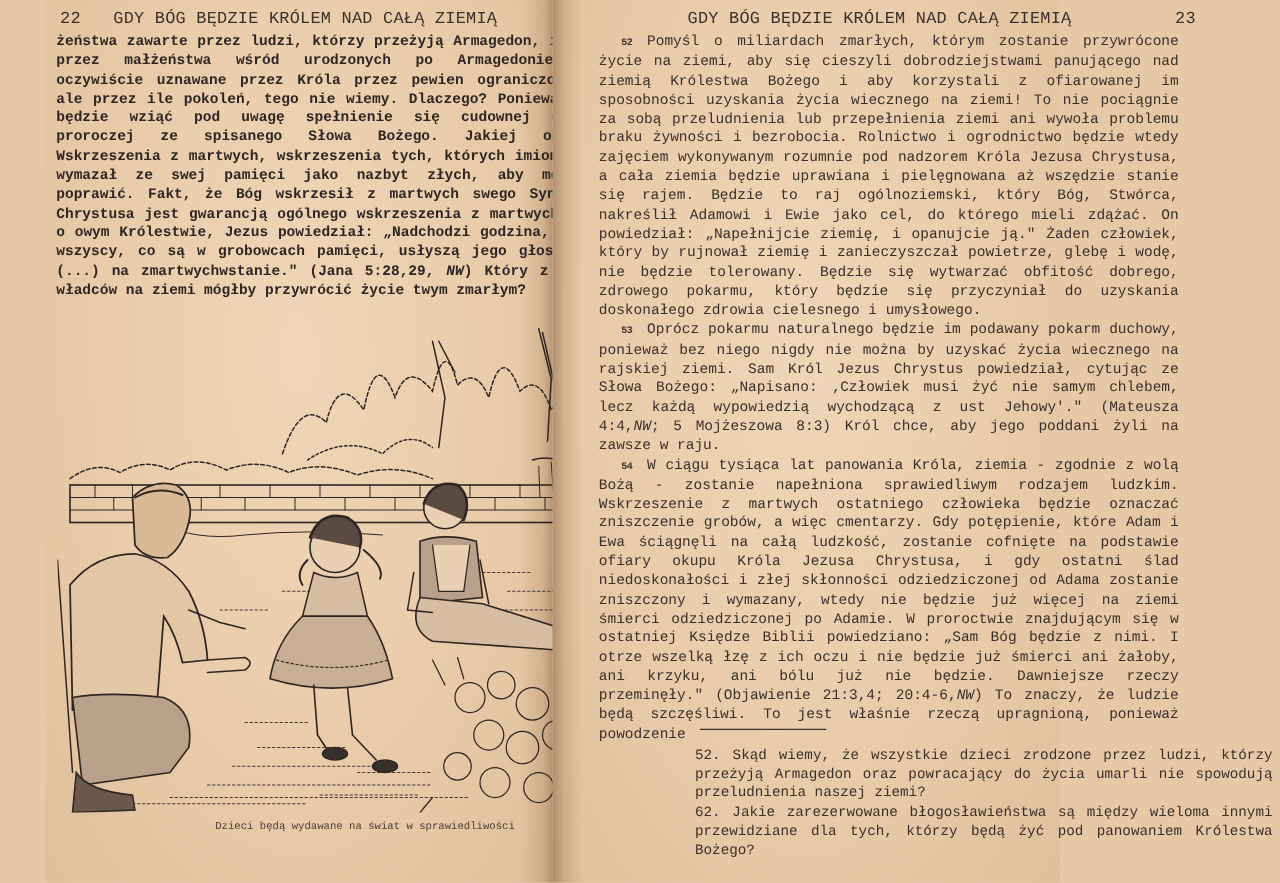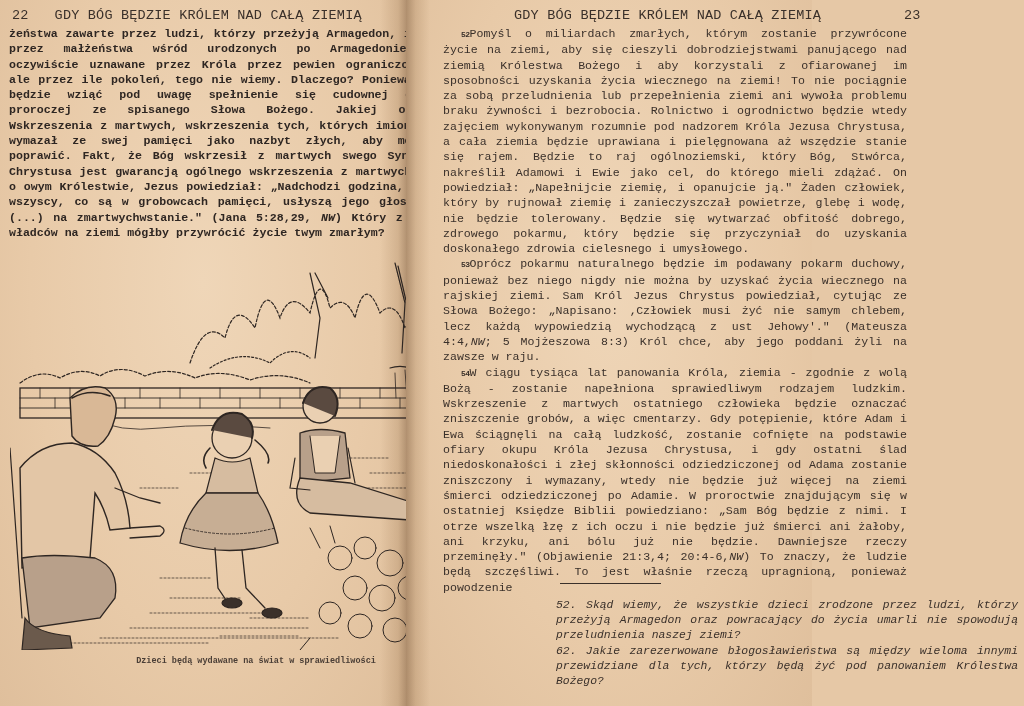--- a/index.html
+++ b/index.html
@@ -2,21 +2,21 @@
 <html><head>
 <meta charset="utf-8">
 <style>
   html, body { margin: 0; padding: 0; }
   body {
     width: 1024px; height: 706px; overflow: hidden;
     background: #e6c8a6;
     font-family: "Liberation Mono", "DejaVu Sans Mono", monospace;
     color: #2c2420;
   }
-  .spread { position: relative; width: 812px; height: 706px; display: flex; }
+  .spread { position: relative; width: 812px; height: 706px; display: flex; padding-left: 36px; }
   .page {
     position: relative; height: 706px; box-sizing: border-box;
     background: radial-gradient(ellipse at 50% 40%, #efd6b8 0%, #e8caa8 60%, #dfbf9c 100%);
   }
   .page-left { width: 512px; }
   .page-right { width: 512px; }
   .gutter-shadow-left {
     position: absolute; right: 0; top: 0; width: 26px; height: 100%;
     background: linear-gradient(to right, rgba(0,0,0,0) 0%, rgba(120,80,40,0.18) 70%, rgba(90,55,25,0.35) 100%);
   }
@@ -33,38 +33,38 @@
   .page-right .running-head { left: 108px; }
   .page-right .running-head .pno { position: absolute; left: 390px; }
   .body-text {
     position: absolute; font-size: 11.6px; line-height: 15.3px;
     font-weight: bold; color: #2e2622; text-align: justify;
   }
   .page-left .body-text { left: 9px; top: 26px; width: 459px; }
   .page-right .body-text { left: 37px; top: 26px; width: 464px; font-weight: normal; color: #3a302a; }
   .body-text p { margin: 0; }
   .body-text .indent { text-indent: 18px; }
-  .para-no { font-size: 8px; font-weight: bold; margin-right: 0; letter-spacing: -0.5px; }
+  .para-no { font-size: 8px; font-weight: bold; margin-right: 12px; letter-spacing: -0.5px; }
   em.ref { font-style: italic; }
   .illustration {
     position: absolute; left: 10px; top: 258px; width: 453px; height: 392px;
   }
   .caption {
     position: absolute; left: 0; top: 656px; width: 512px; text-align: center;
-    font-size: 8.5px; color: #4a3e36; font-weight: bold;
+    font-size: 8.5px; color: #4a3e36; font-weight: normal;
   }
   .footnote-rule {
     position: absolute; left: 560px; top: 583px; width: 101px; height: 1px;
     background: #3a302a;
   }
   .questions {
     position: absolute; left: 556px; top: 598px; width: 462px;
     font-size: 11.4px; line-height: 15.2px; color: #3a302a; text-align: justify;
   }
-  .questions p { margin: 0; font-style: italic; }
+  .questions p { margin: 0; }
 </style>
 </head>
 <body>
 
 <div class="spread">
 
   <div class="page page-left">
     <div class="gutter-shadow-left"></div>
 
     <div class="running-head">

